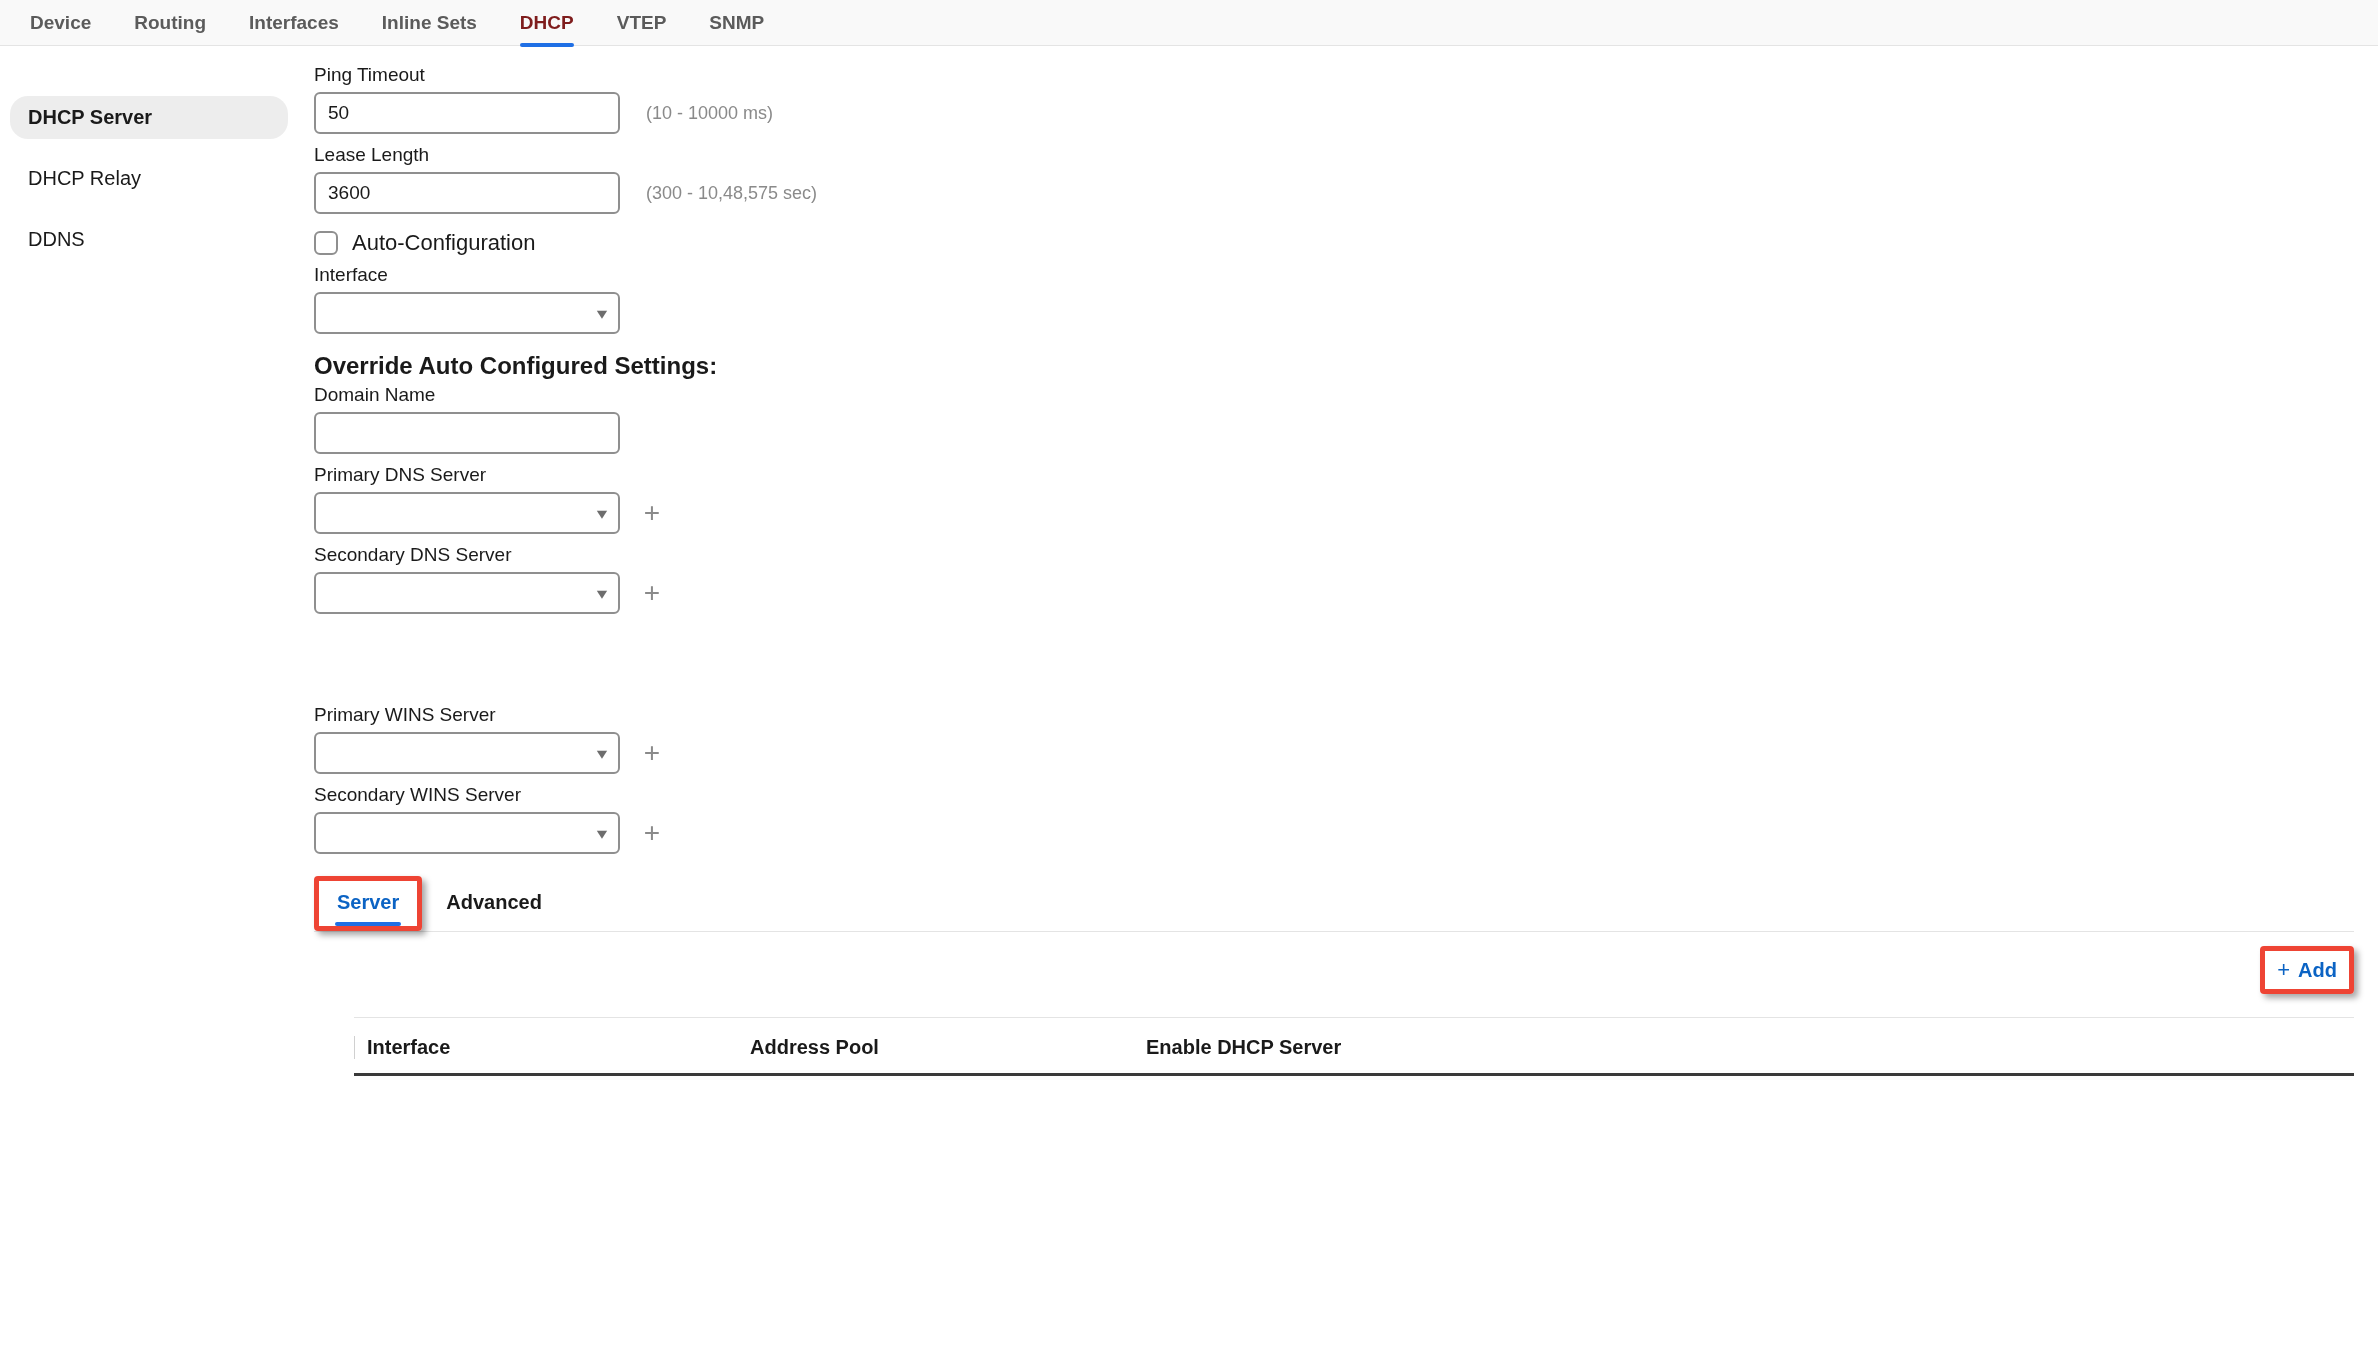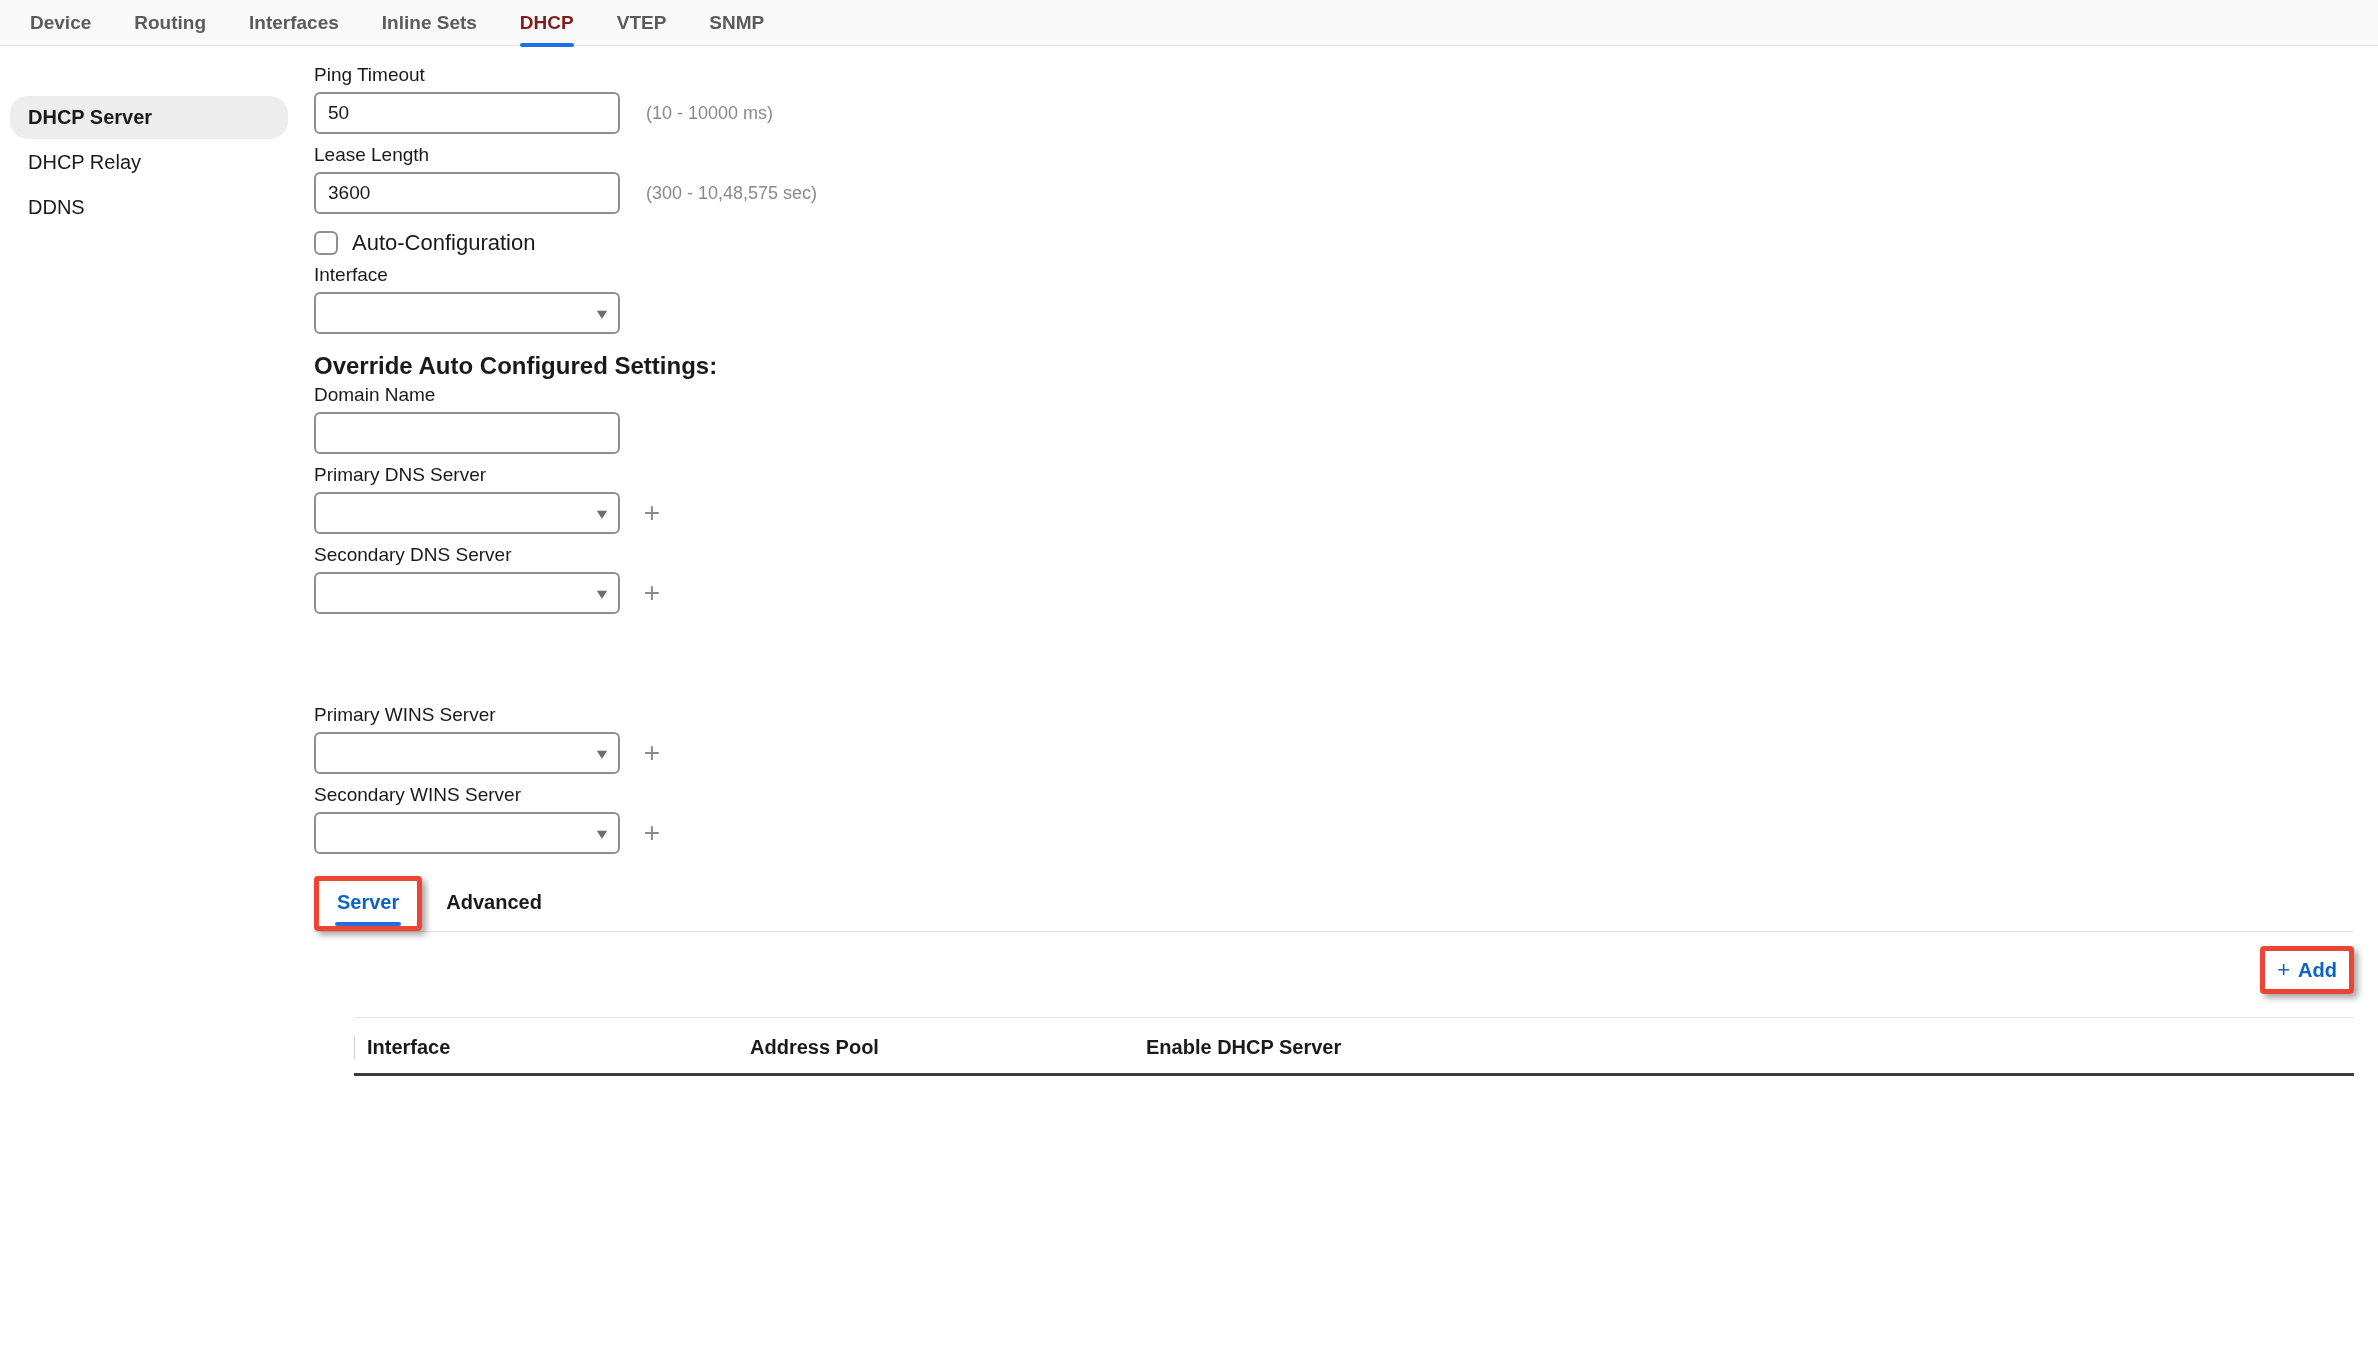--- a/index.html
+++ b/index.html
@@ -48,21 +48,21 @@
       width: 298px;
       padding: 10px 10px 10px 10px;
       flex-shrink: 0;
     }
     .side-item {
       padding: 10px 18px;
       font-size: 20px;
       color: #1a1a1a;
       border-radius: 18px;
       cursor: pointer;
-      margin-bottom: 2px;
+      margin-bottom: 18px;
     }
     .side-item.active {
       background: #ededed;
       font-weight: 700;
     }
 
     
     .main {
       flex: 1;
       padding: 14px 24px 0 16px;

